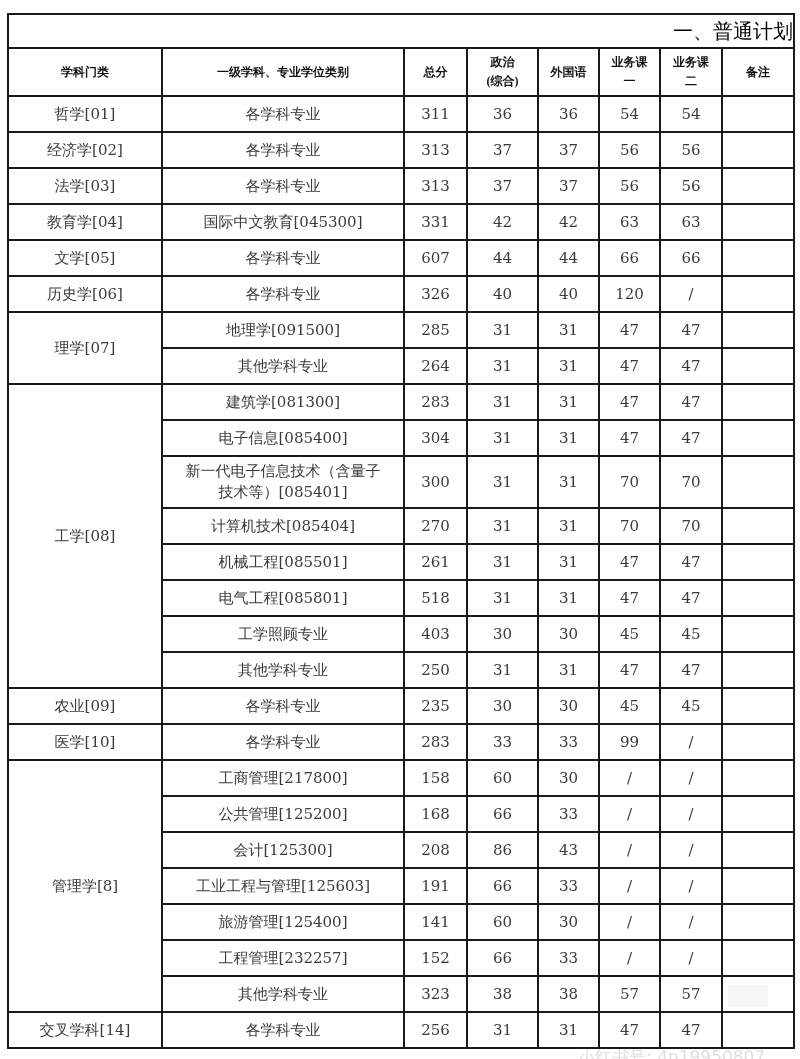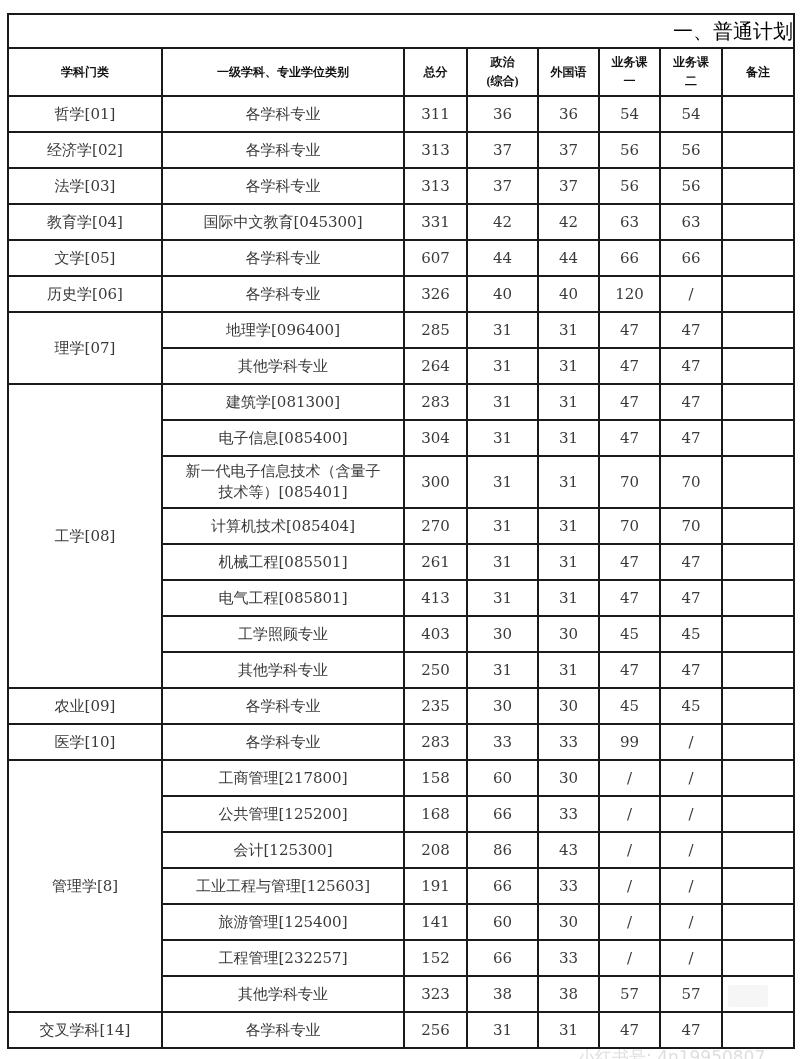--- a/index.html
+++ b/index.html
@@ -107,21 +107,21 @@
         <td>各学科专业</td>
         <td>326</td>
         <td>40</td>
         <td>40</td>
         <td>120</td>
         <td class="slash">/</td>
         <td></td>
       </tr>
       <tr class="data-row">
         <td rowspan="2">理学[07]</td>
-        <td>地理学[096400]</td>
+        <td>地理学[091500]</td>
         <td>285</td>
         <td>31</td>
         <td>31</td>
         <td>47</td>
         <td>47</td>
         <td></td>
       </tr>
       <tr class="data-row">
         <td>其他学科专业</td>
         <td>264</td>
@@ -172,21 +172,21 @@
         <td>机械工程[085501]</td>
         <td>261</td>
         <td>31</td>
         <td>31</td>
         <td>47</td>
         <td>47</td>
         <td></td>
       </tr>
       <tr class="data-row">
         <td>电气工程[085801]</td>
-        <td>413</td>
+        <td>518</td>
         <td>31</td>
         <td>31</td>
         <td>47</td>
         <td>47</td>
         <td></td>
       </tr>
       <tr class="data-row">
         <td>工学照顾专业</td>
         <td>403</td>
         <td>30</td>

